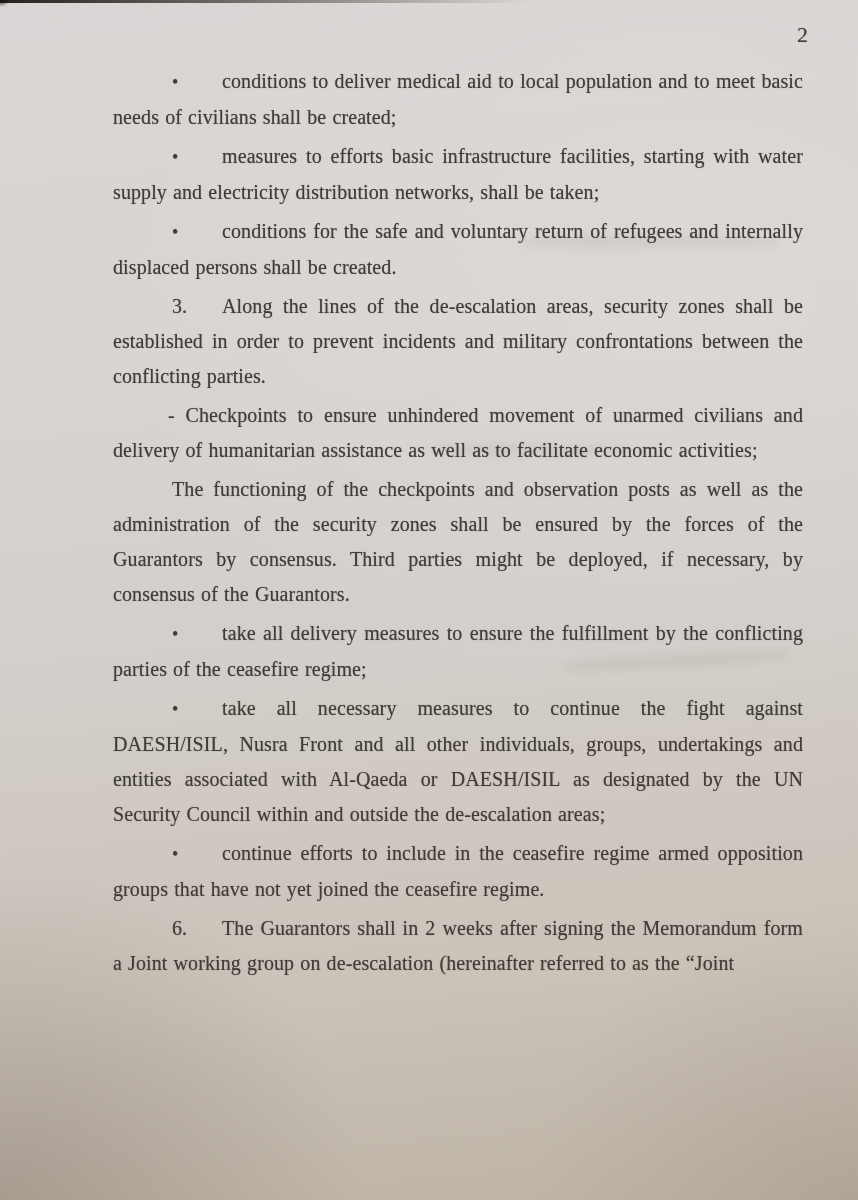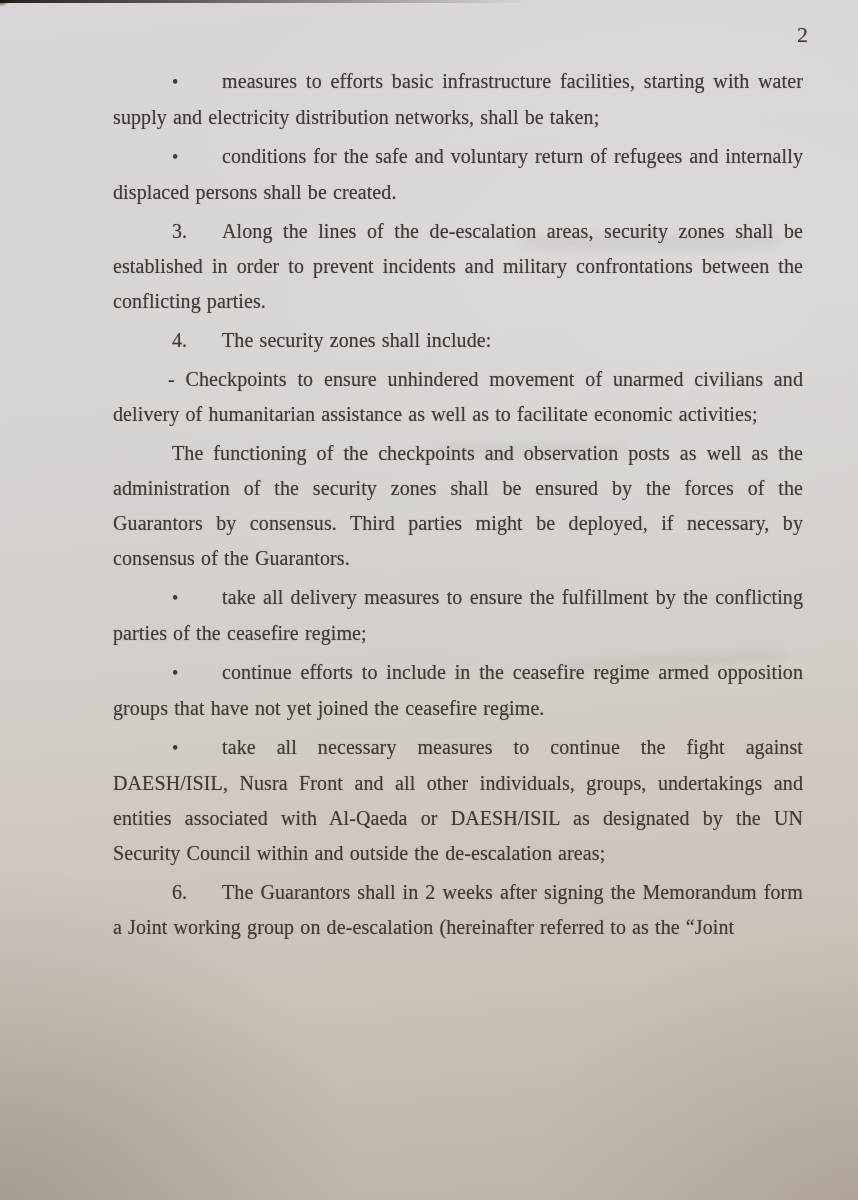--- a/index.html
+++ b/index.html
@@ -86,24 +86,24 @@
 <div class="photo">
   <div class="edge-top"></div>
   <div class="edge-corner"></div>
   <div class="smudge s1"></div>
   <div class="smudge s2"></div>
   <div class="smudge s3"></div>
 
   <div class="page-number">2</div>
 
   <main class="content">
+      <p class="para bullet"><span class="marker">•</span><span>conditions to deliver medical aid to local population and to meet basic needs of civilians shall be created;</span></p>
       <p class="para bullet"><span class="marker">•</span><span>measures to efforts basic infrastructure facilities, starting with water supply and electricity distribution networks, shall be taken;</span></p>
       <p class="para bullet"><span class="marker">•</span><span>conditions for the safe and voluntary return of refugees and internally displaced persons shall be created.</span></p>
       <p class="para numbered"><span class="marker">3.</span><span>Along the lines of the de-escalation areas, security zones shall be established in order to prevent incidents and military confrontations between the conflicting parties.</span></p>
-      <p class="para numbered"><span class="marker">4.</span><span>The security zones shall include:</span></p>
       <p class="para dash"><span>- Checkpoints to ensure unhindered movement of unarmed civilians and delivery of humanitarian assistance as well as to facilitate economic activities;</span></p>
       <p class="para plain"><span>The functioning of the checkpoints and observation posts as well as the administration of the security zones shall be ensured by the forces of the Guarantors by consensus. Third parties might be deployed, if necessary, by consensus of the Guarantors.</span></p>
       <p class="para bullet"><span class="marker">•</span><span>take all delivery measures to ensure the fulfillment by the conflicting parties of the ceasefire regime;</span></p>
+      <p class="para bullet"><span class="marker">•</span><span>take all necessary measures to continue the fight against DAESH/ISIL, Nusra Front and all other individuals, groups, undertakings and entities associated with Al-Qaeda or DAESH/ISIL as designated by the UN Security Council within and outside the de-escalation areas;</span></p>
       <p class="para bullet"><span class="marker">•</span><span>continue efforts to include in the ceasefire regime armed opposition groups that have not yet joined the ceasefire regime.</span></p>
-      <p class="para bullet"><span class="marker">•</span><span>take all necessary measures to continue the fight against DAESH/ISIL, Nusra Front and all other individuals, groups, undertakings and entities associated with Al-Qaeda or DAESH/ISIL as designated by the UN Security Council within and outside the de-escalation areas;</span></p>
       <p class="para numbered"><span class="marker">6.</span><span>The Guarantors shall in 2 weeks after signing the Memorandum form a Joint working group on de-escalation (hereinafter referred to as the “Joint</span></p>
     </main>
 </div>
 
 </body></html>

